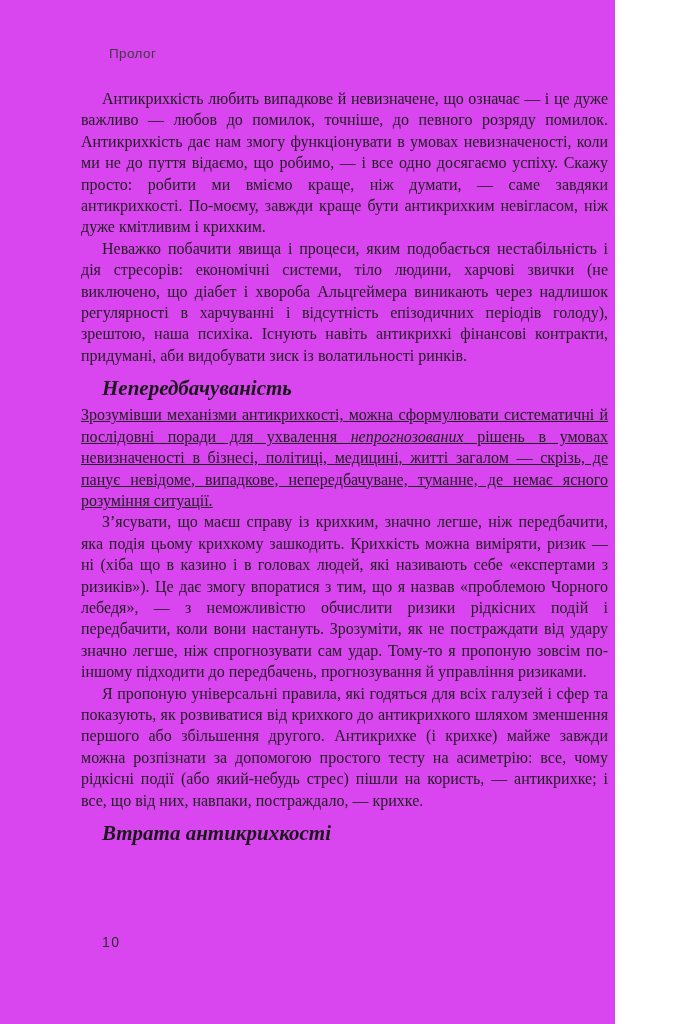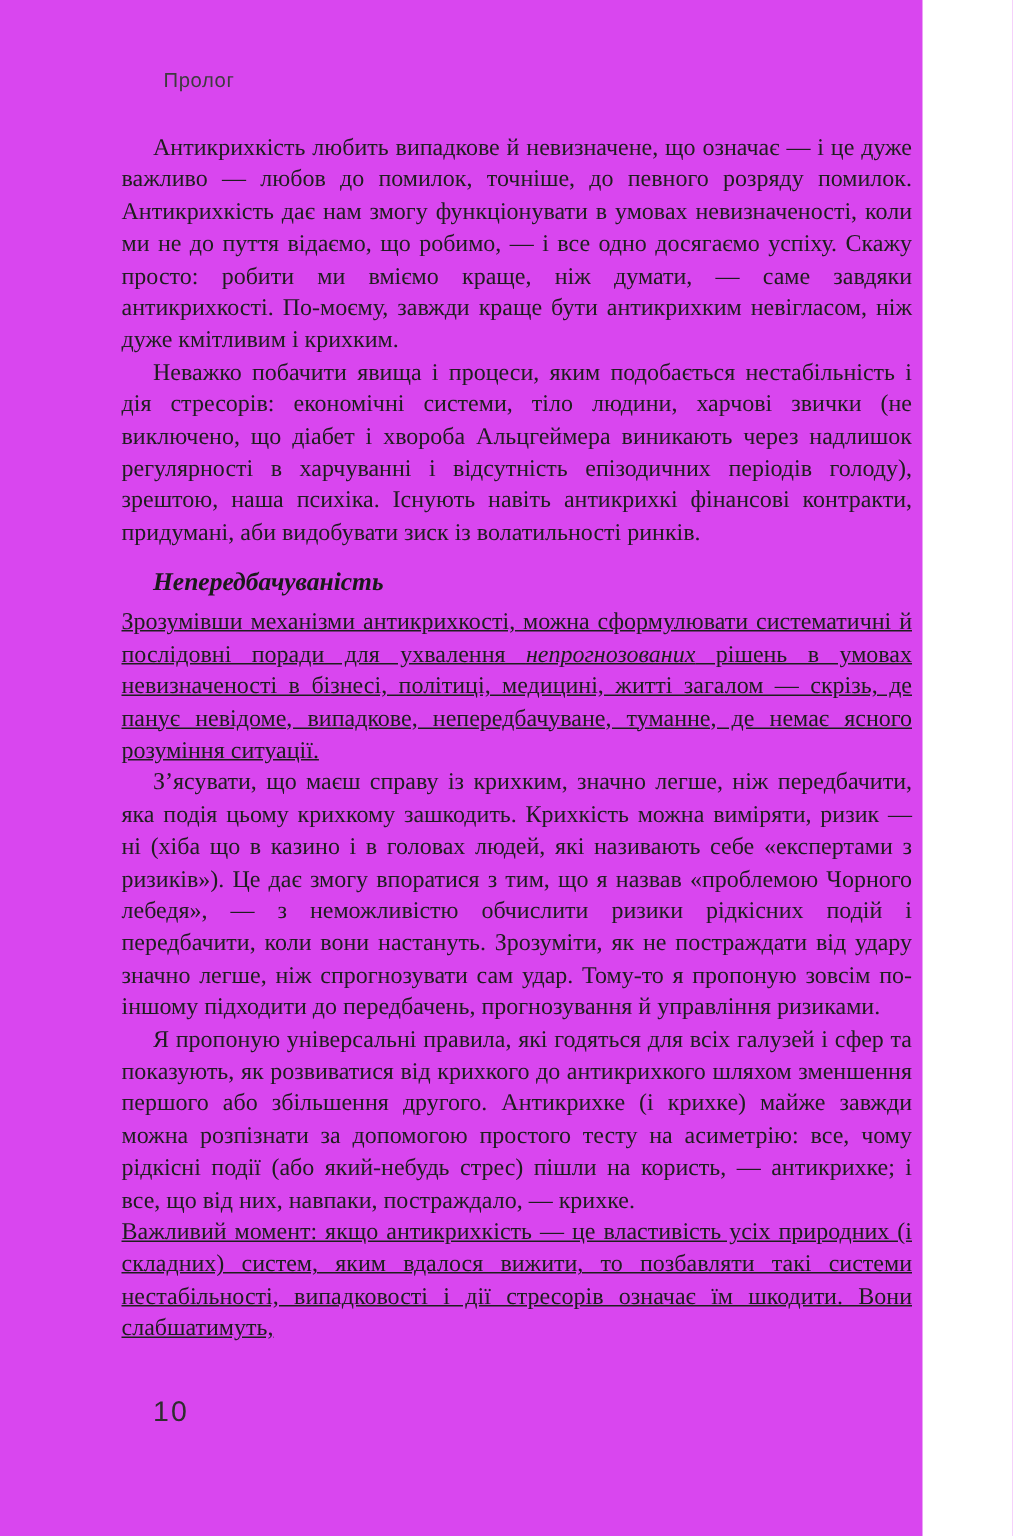--- a/index.html
+++ b/index.html
@@ -39,38 +39,38 @@
   .text-block p {
     margin: 0;
     padding: 0;
     text-indent: 21px;
   }
   .text-block p.flush {
     text-indent: 0;
     text-decoration: underline;
   }
   .section-heading {
-    font-size: 17px;
+    font-size: 21px;
     line-height: 22px;
     font-weight: bold;
     font-style: italic;
     color: #1a1a1a;
     margin: 11px 0 5px 0;
     padding-left: 21px;
     text-align: left;
   }
   .text-block em {
     font-style: italic;
   }
   .page-number {
     position: absolute;
     left: 102px;
     top: 934px;
     font-family: "Liberation Sans", "DejaVu Sans", sans-serif;
-    font-size: 19px;
+    font-size: 14px;
     line-height: 16px;
     color: #2e2e2e;
     letter-spacing: 1.5px;
   }
 </style>
 </head>
 <body>
 
 <div class="page">
 
@@ -84,20 +84,20 @@
 
 
     <h2 class="section-heading">Непередбачуваність</h2>
 
     <p class="flush"><span>Зрозумівши механізми антикрихкості, можна сформулювати систематичні й послідовні поради для ухвалення </span><em>непрогнозованих</em><span> рішень в умовах невизначеності в бізнесі, політиці, медицині, житті загалом — скрізь, де панує невідоме, випадкове, непередбачуване, туманне, де немає ясного розуміння ситуації.</span></p>
 
     <p>З’ясувати, що маєш справу із крихким, значно легше, ніж передбачити, яка подія цьому крихкому зашкодить. Крихкість можна виміряти, ризик — ні (хіба що в казино і в головах людей, які називають себе «експертами з ризиків»). Це дає змогу впоратися з тим, що я назвав «проблемою Чорного лебедя», — з неможливістю обчислити ризики рідкісних подій і передбачити, коли вони настануть. Зрозуміти, як не постраждати від удару значно легше, ніж спрогнозувати сам удар. Тому-то я пропоную зовсім по-іншому підходити до передбачень, прогнозування й управління ризиками.</p>
 
     <p>Я пропоную універсальні правила, які годяться для всіх галузей і сфер та показують, як розвиватися від крихкого до антикрихкого шляхом зменшення першого або збільшення другого. Антикрихке (і крихке) майже завжди можна розпізнати за допомогою простого тесту на асиметрію: все, чому рідкісні події (або який-небудь стрес) пішли на користь, — антикрихке; і все, що від них, навпаки, постраждало, — крихке.</p>
 
+    <h2 class="section-heading">Втрата антикрихкості</h2>
 
-    <p class="flush">Важливий момент: якщо антикрихкість — це властивість усіх природних (і складних) систем, яким вдалося вижити, то позбавляти такі системи нестабільності, випадковості і дії стресорів означає їм шкодити. Вони слабшатимуть,</p>
 
   </div>
 
   <div class="page-number">10</div>
 
 </div>
 
 </body></html>

